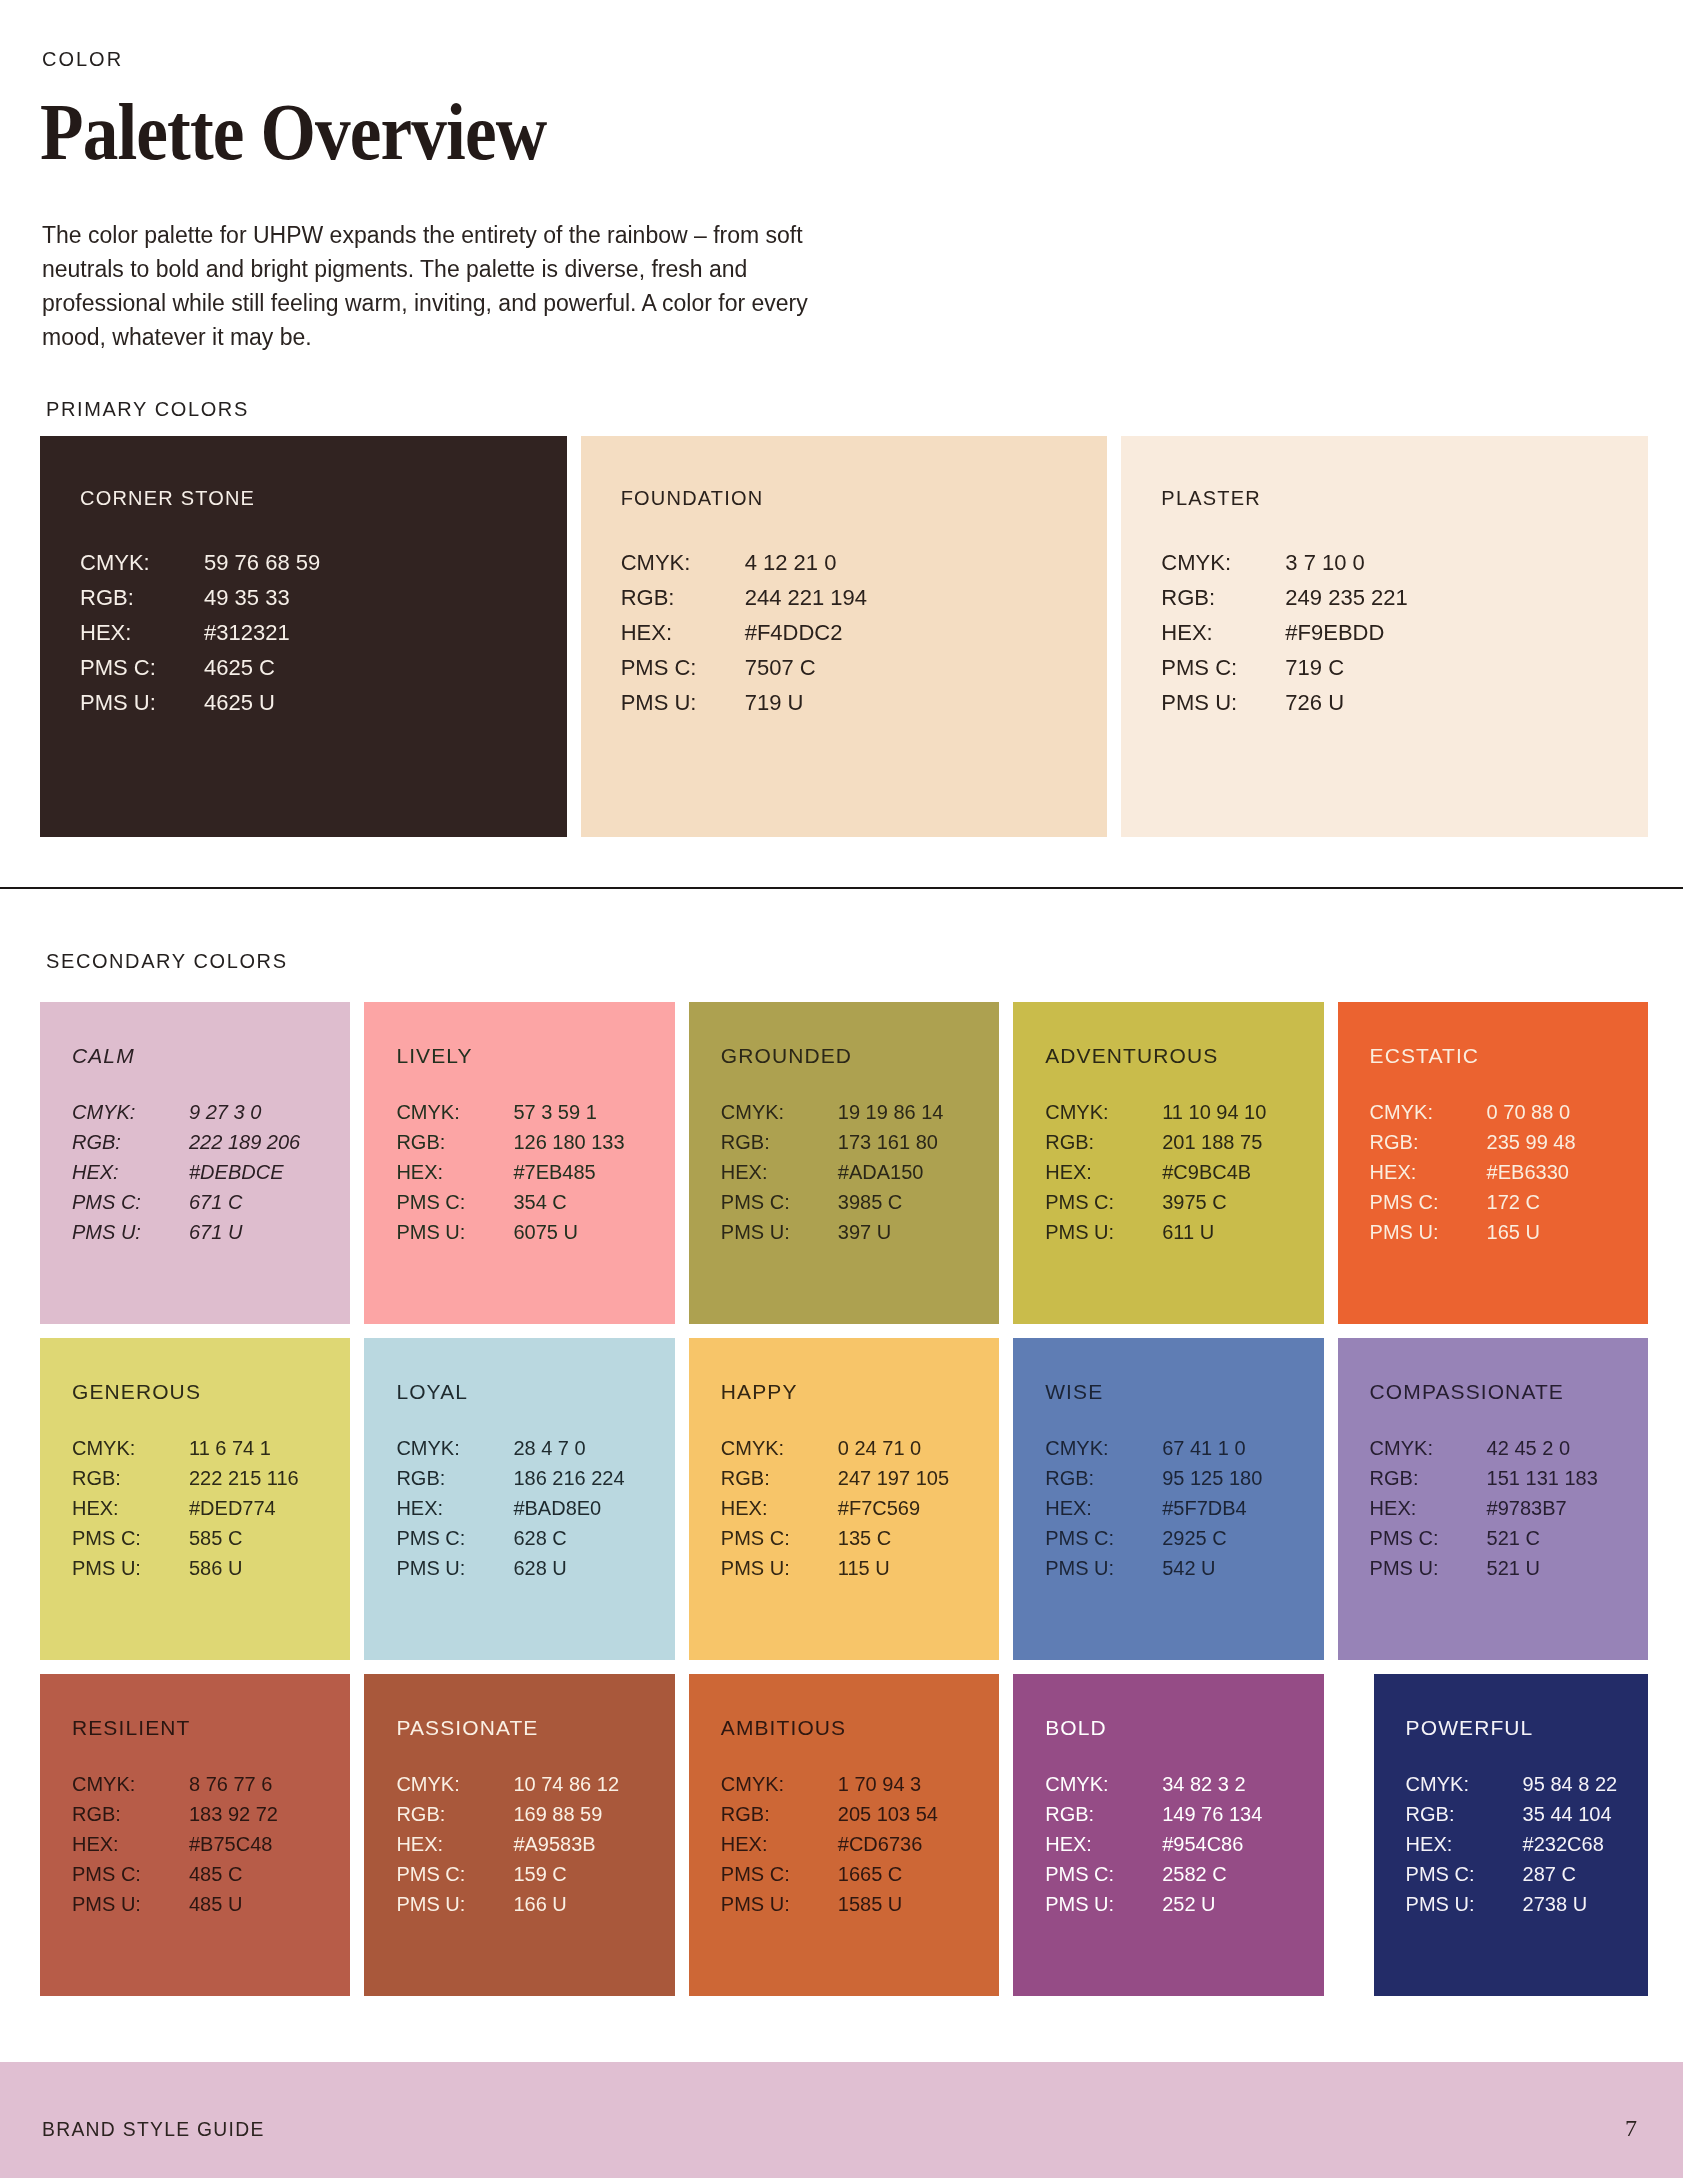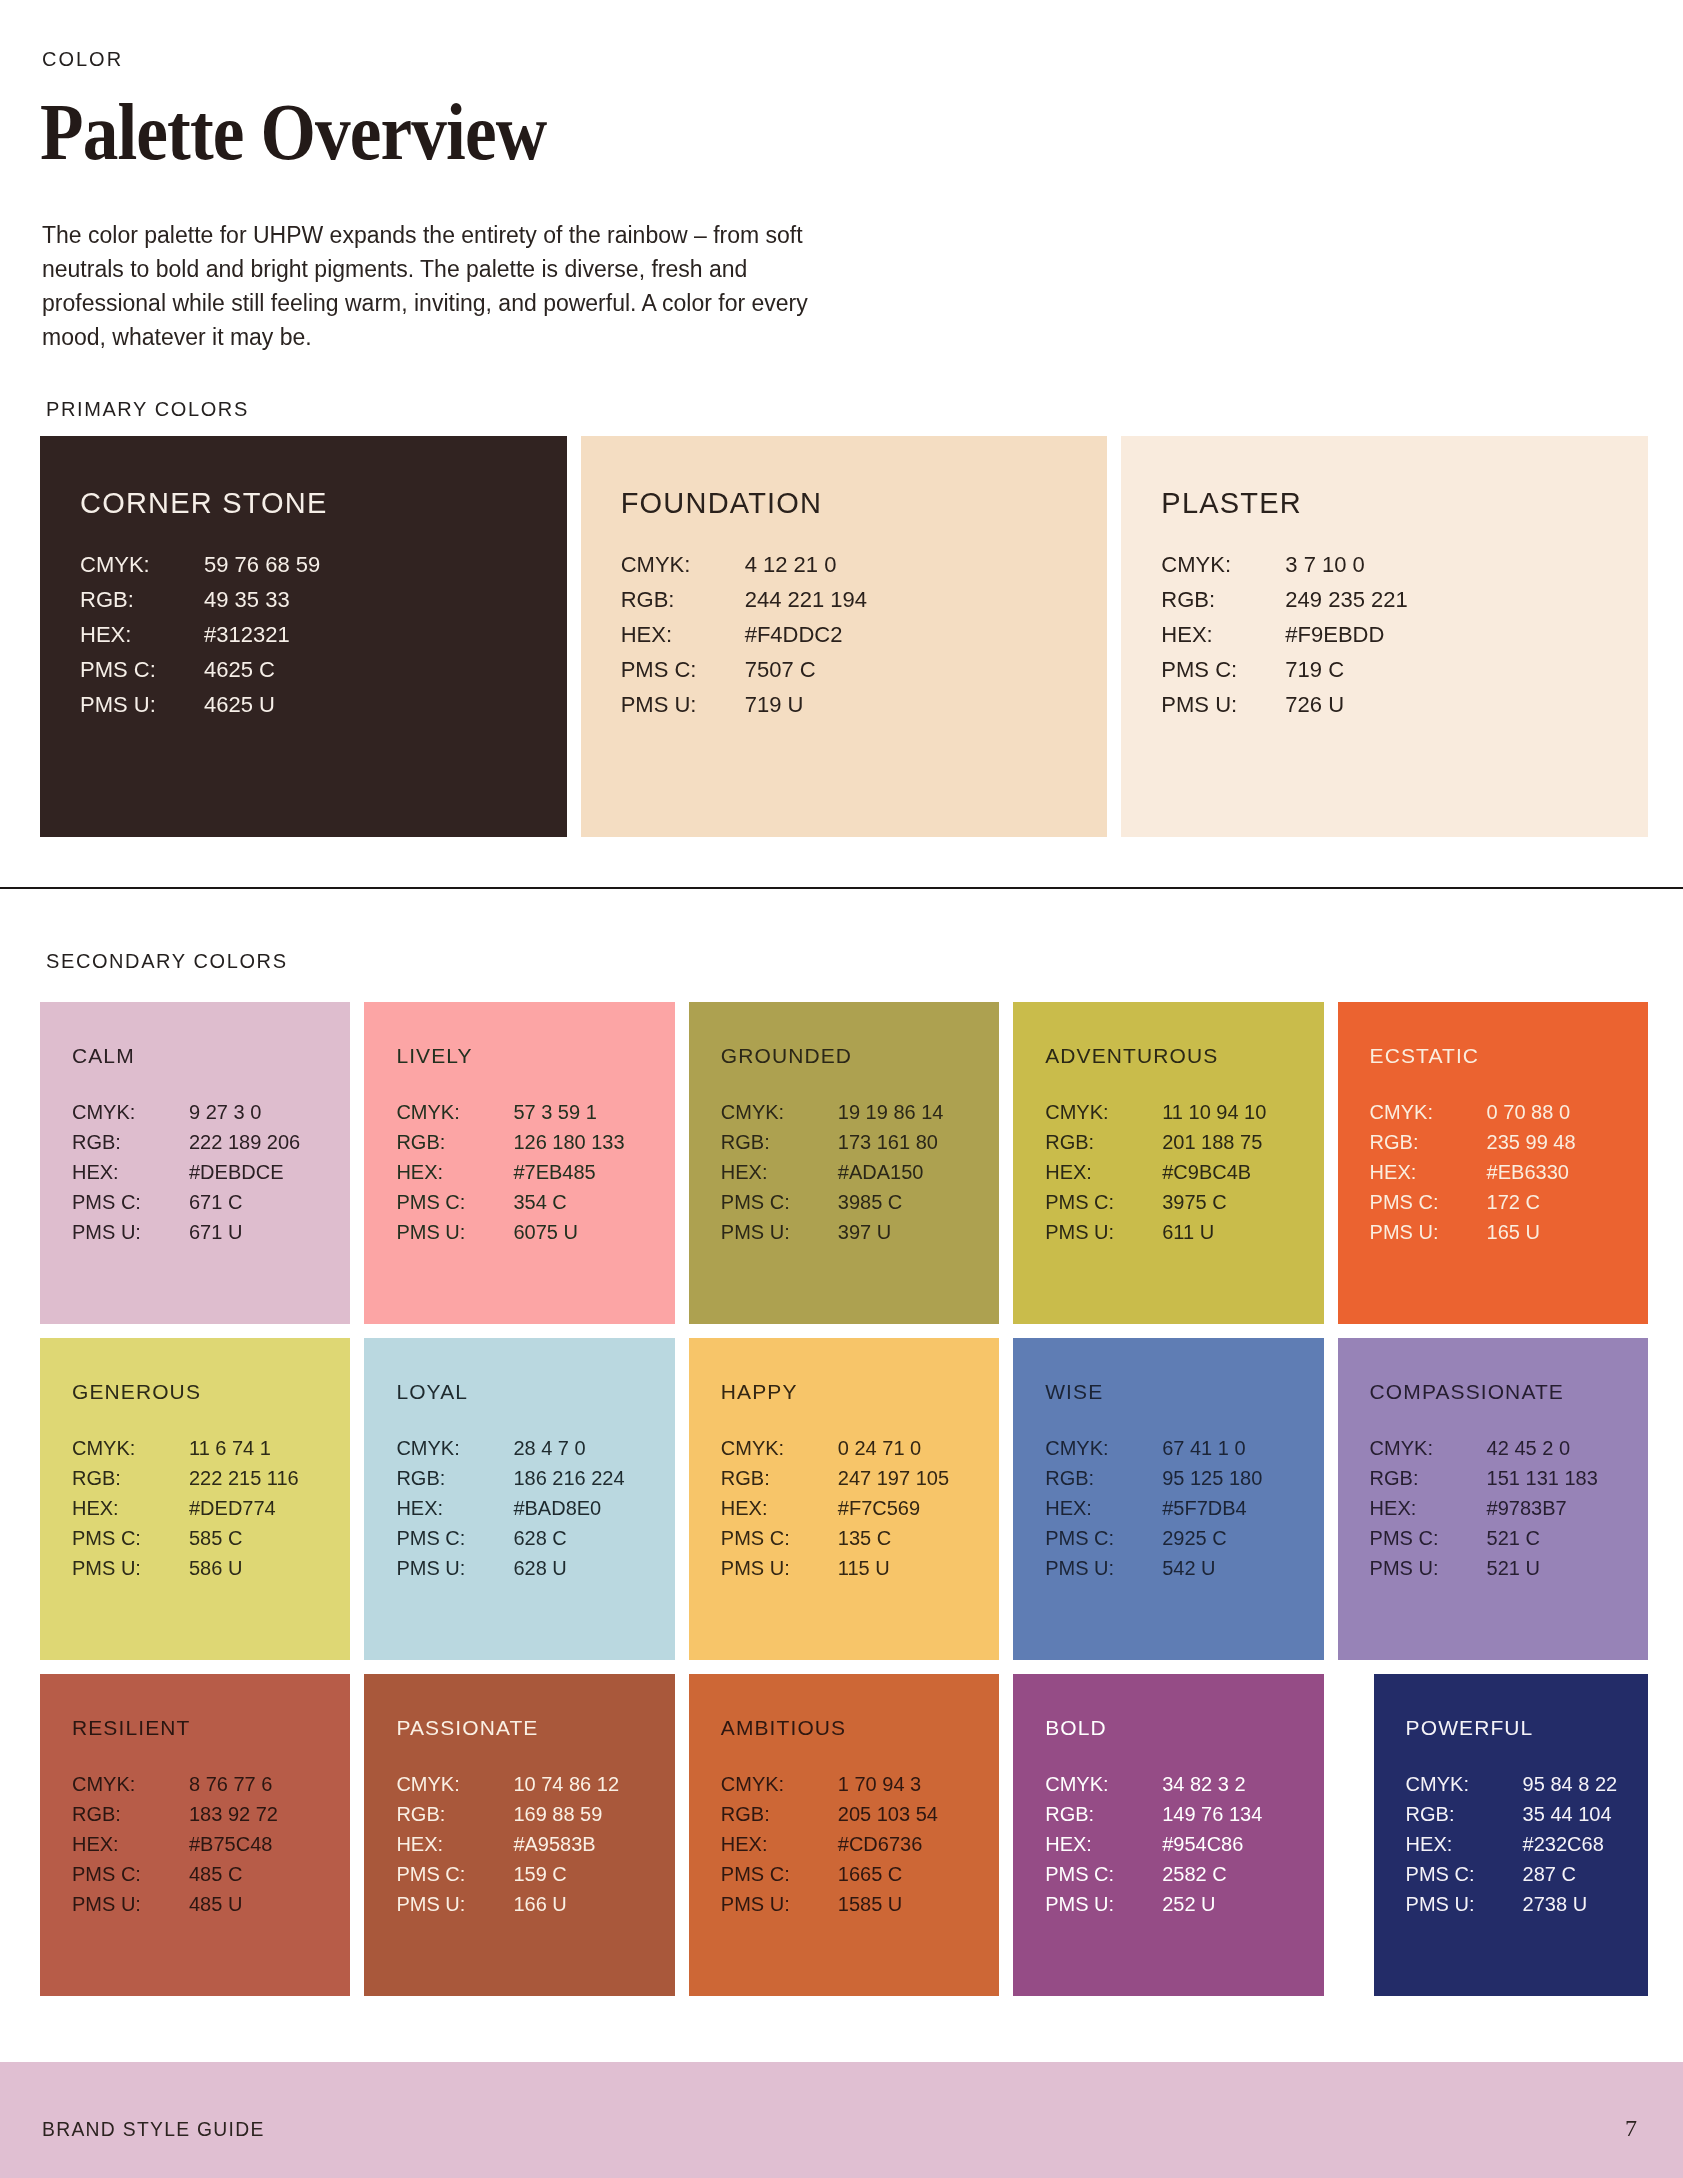--- a/index.html
+++ b/index.html
@@ -39,21 +39,21 @@
   .divider {
     position: absolute; left: 0; right: 0; top: 887px;
     height: 2px; background: #1a1715;
   }
 
   
   .primary-row { position: absolute; left: 40px; top: 436px; width: 1608px; height: 401px;
                  display: flex; gap: 14px; }
   .primary-card { flex: 1; position: relative; padding: 51px 0 0 40px; }
   .card-name {
-    font-size: 29px; letter-spacing: 1.2px; margin-bottom: 32px; font-weight: 400;
+    font-size: 20px; letter-spacing: 1.2px; margin-bottom: 40px; font-weight: 400;
   }
   .spec-table { display: grid; grid-template-columns: 124px auto; row-gap: 9px; font-size: 22px; }
   .spec-key { font-weight: 400; }
   .spec-val { font-weight: 400; }
 
   
   .secondary-grid {
     position: absolute; left: 40px; top: 1002px; width: 1608px;
     display: grid; grid-template-columns: repeat(5, 1fr);
     grid-auto-rows: 322px; gap: 14px 14px;
@@ -143,21 +143,21 @@
           <div class="spec-key">PMS U:</div>
           <div class="spec-val">726 U</div>
         </div>
       </div>
     </div>
 
   <div class="divider"></div>
 
   <div class="section-label" id="secondary-label">SECONDARY COLORS</div>
   <div class="secondary-grid">
-      <div class="sec-card" style="background: rgb(222, 189, 206); color: rgb(43, 32, 36);">
+      <div class="sec-card" style="background: rgb(222, 189, 206); color: rgb(43, 32, 36); font-style: italic;">
         <div class="sec-name">CALM</div>
         <div class="sec-table">
           <div class="spec-key">CMYK:</div>
           <div class="spec-val">9 27 3 0</div>
           <div class="spec-key">RGB:</div>
           <div class="spec-val">222 189 206</div>
           <div class="spec-key">HEX:</div>
           <div class="spec-val">#DEBDCE</div>
           <div class="spec-key">PMS C:</div>
           <div class="spec-val">671 C</div>

